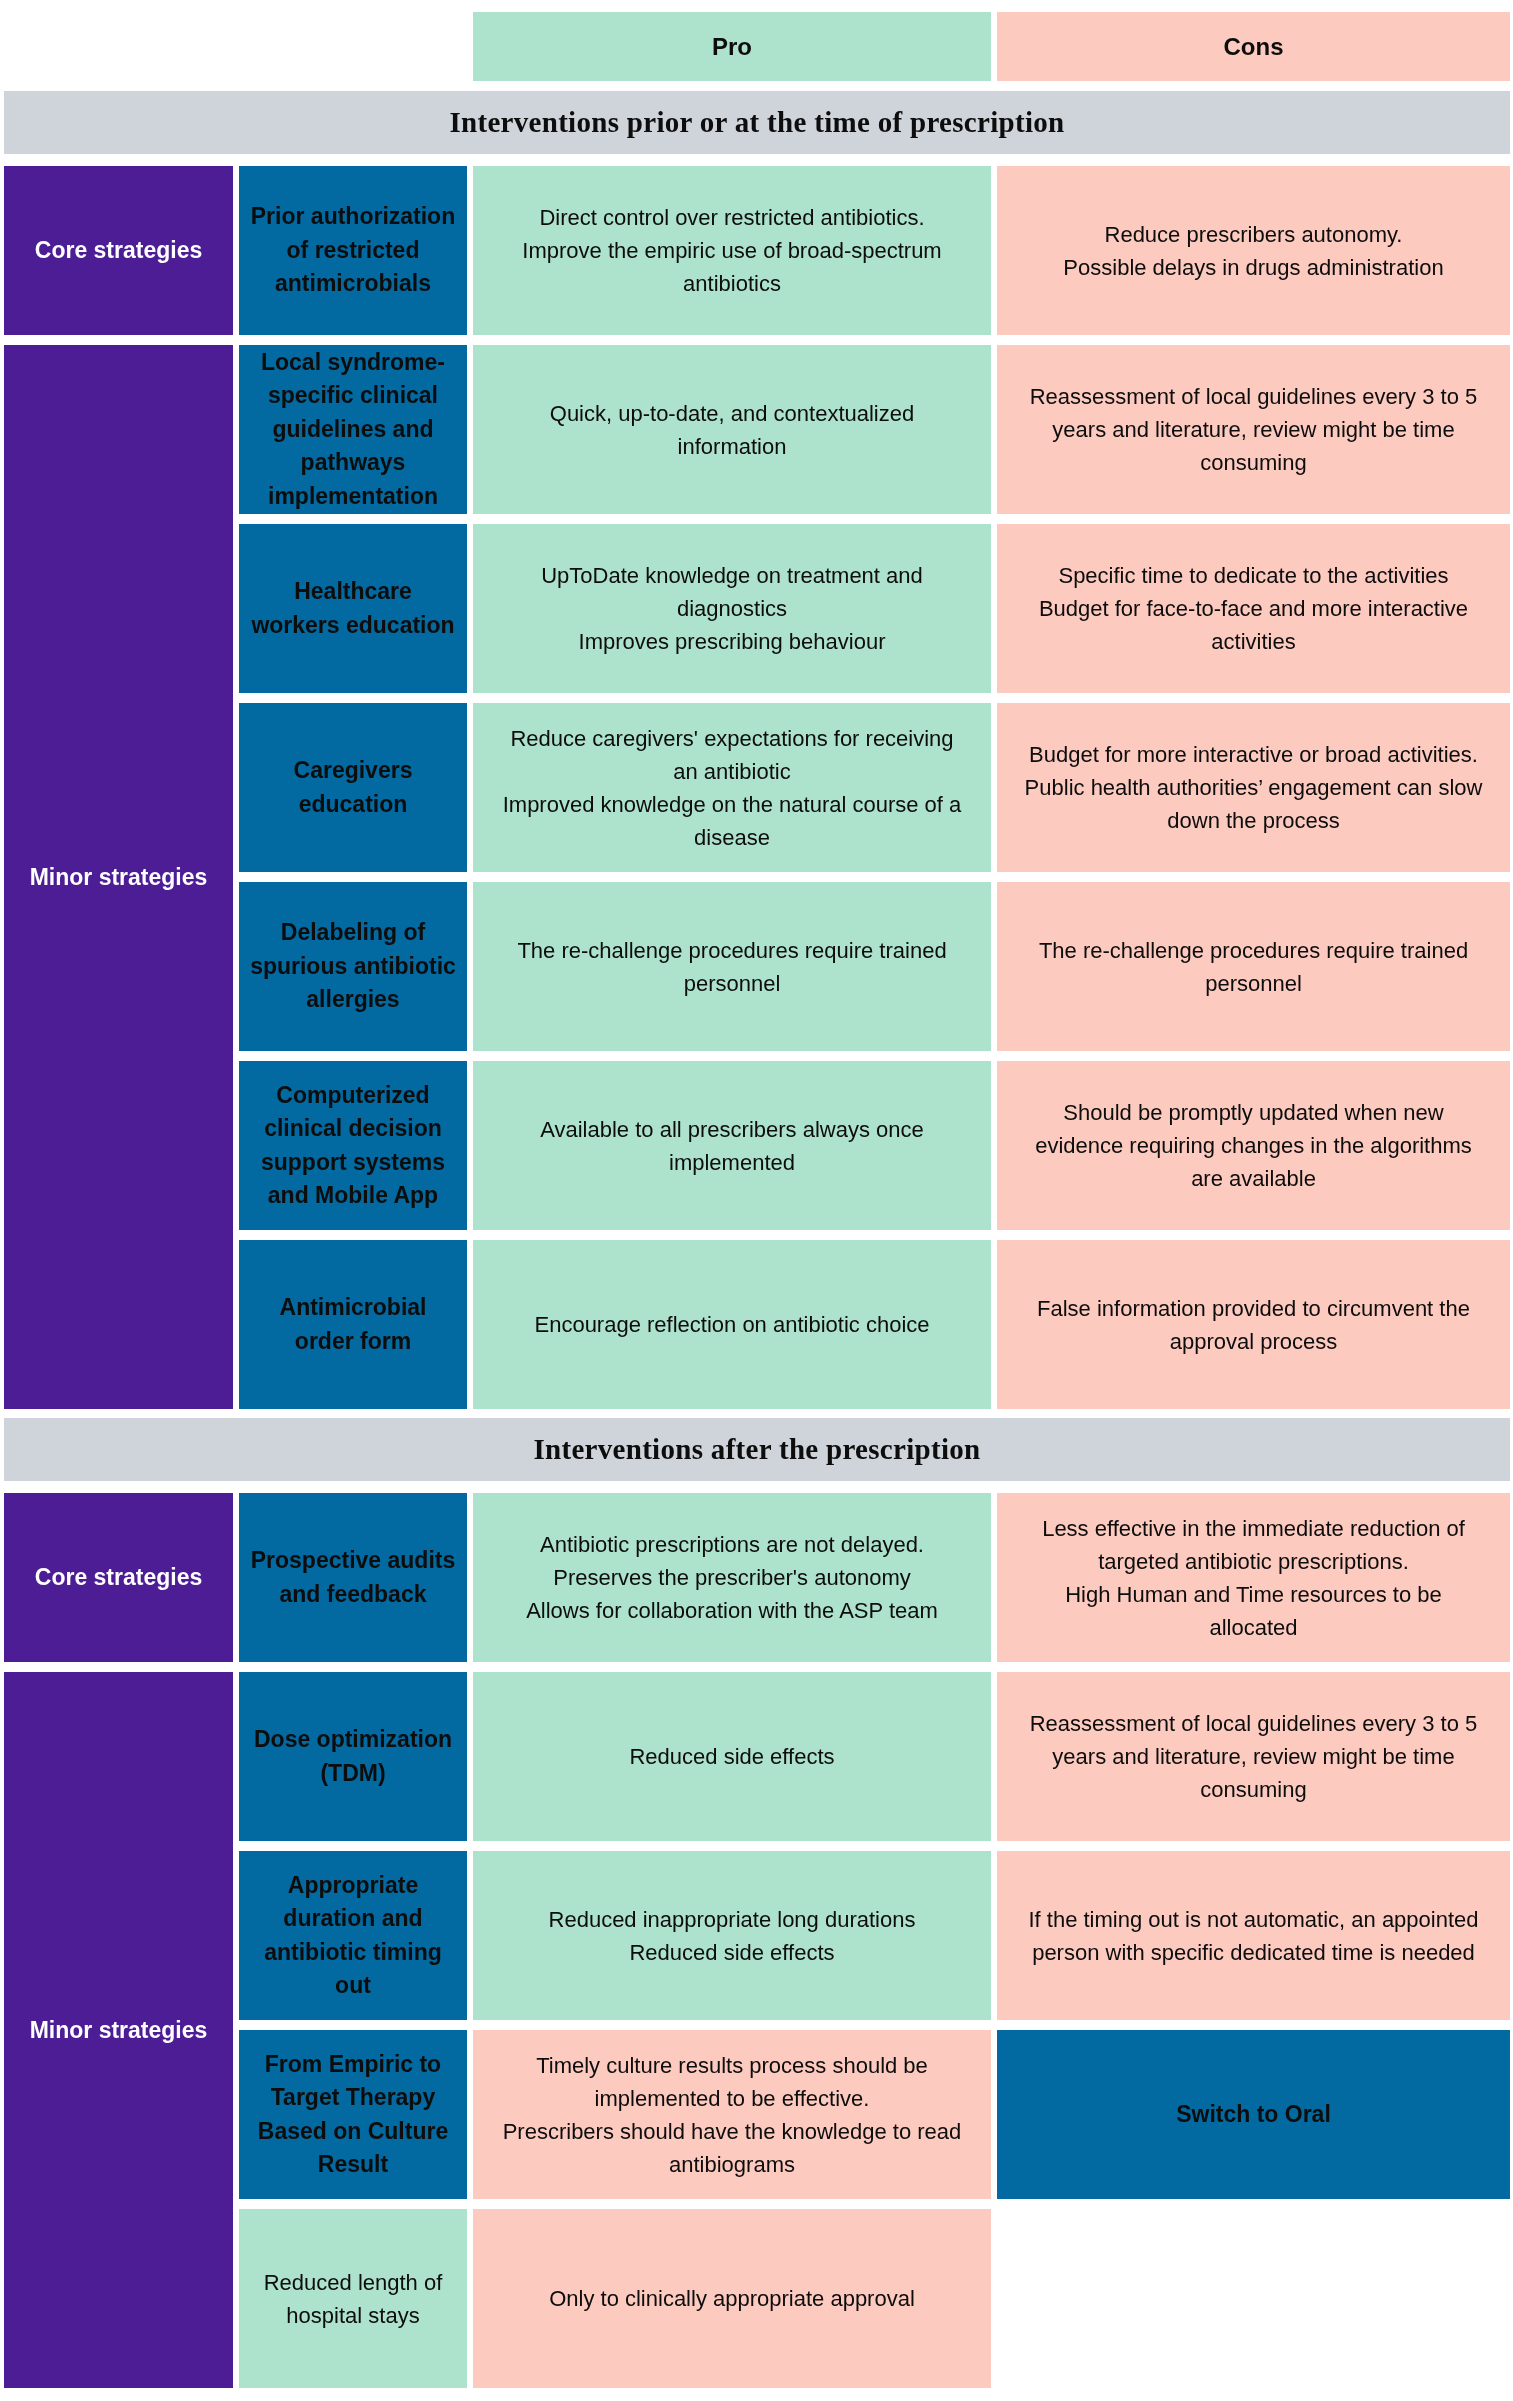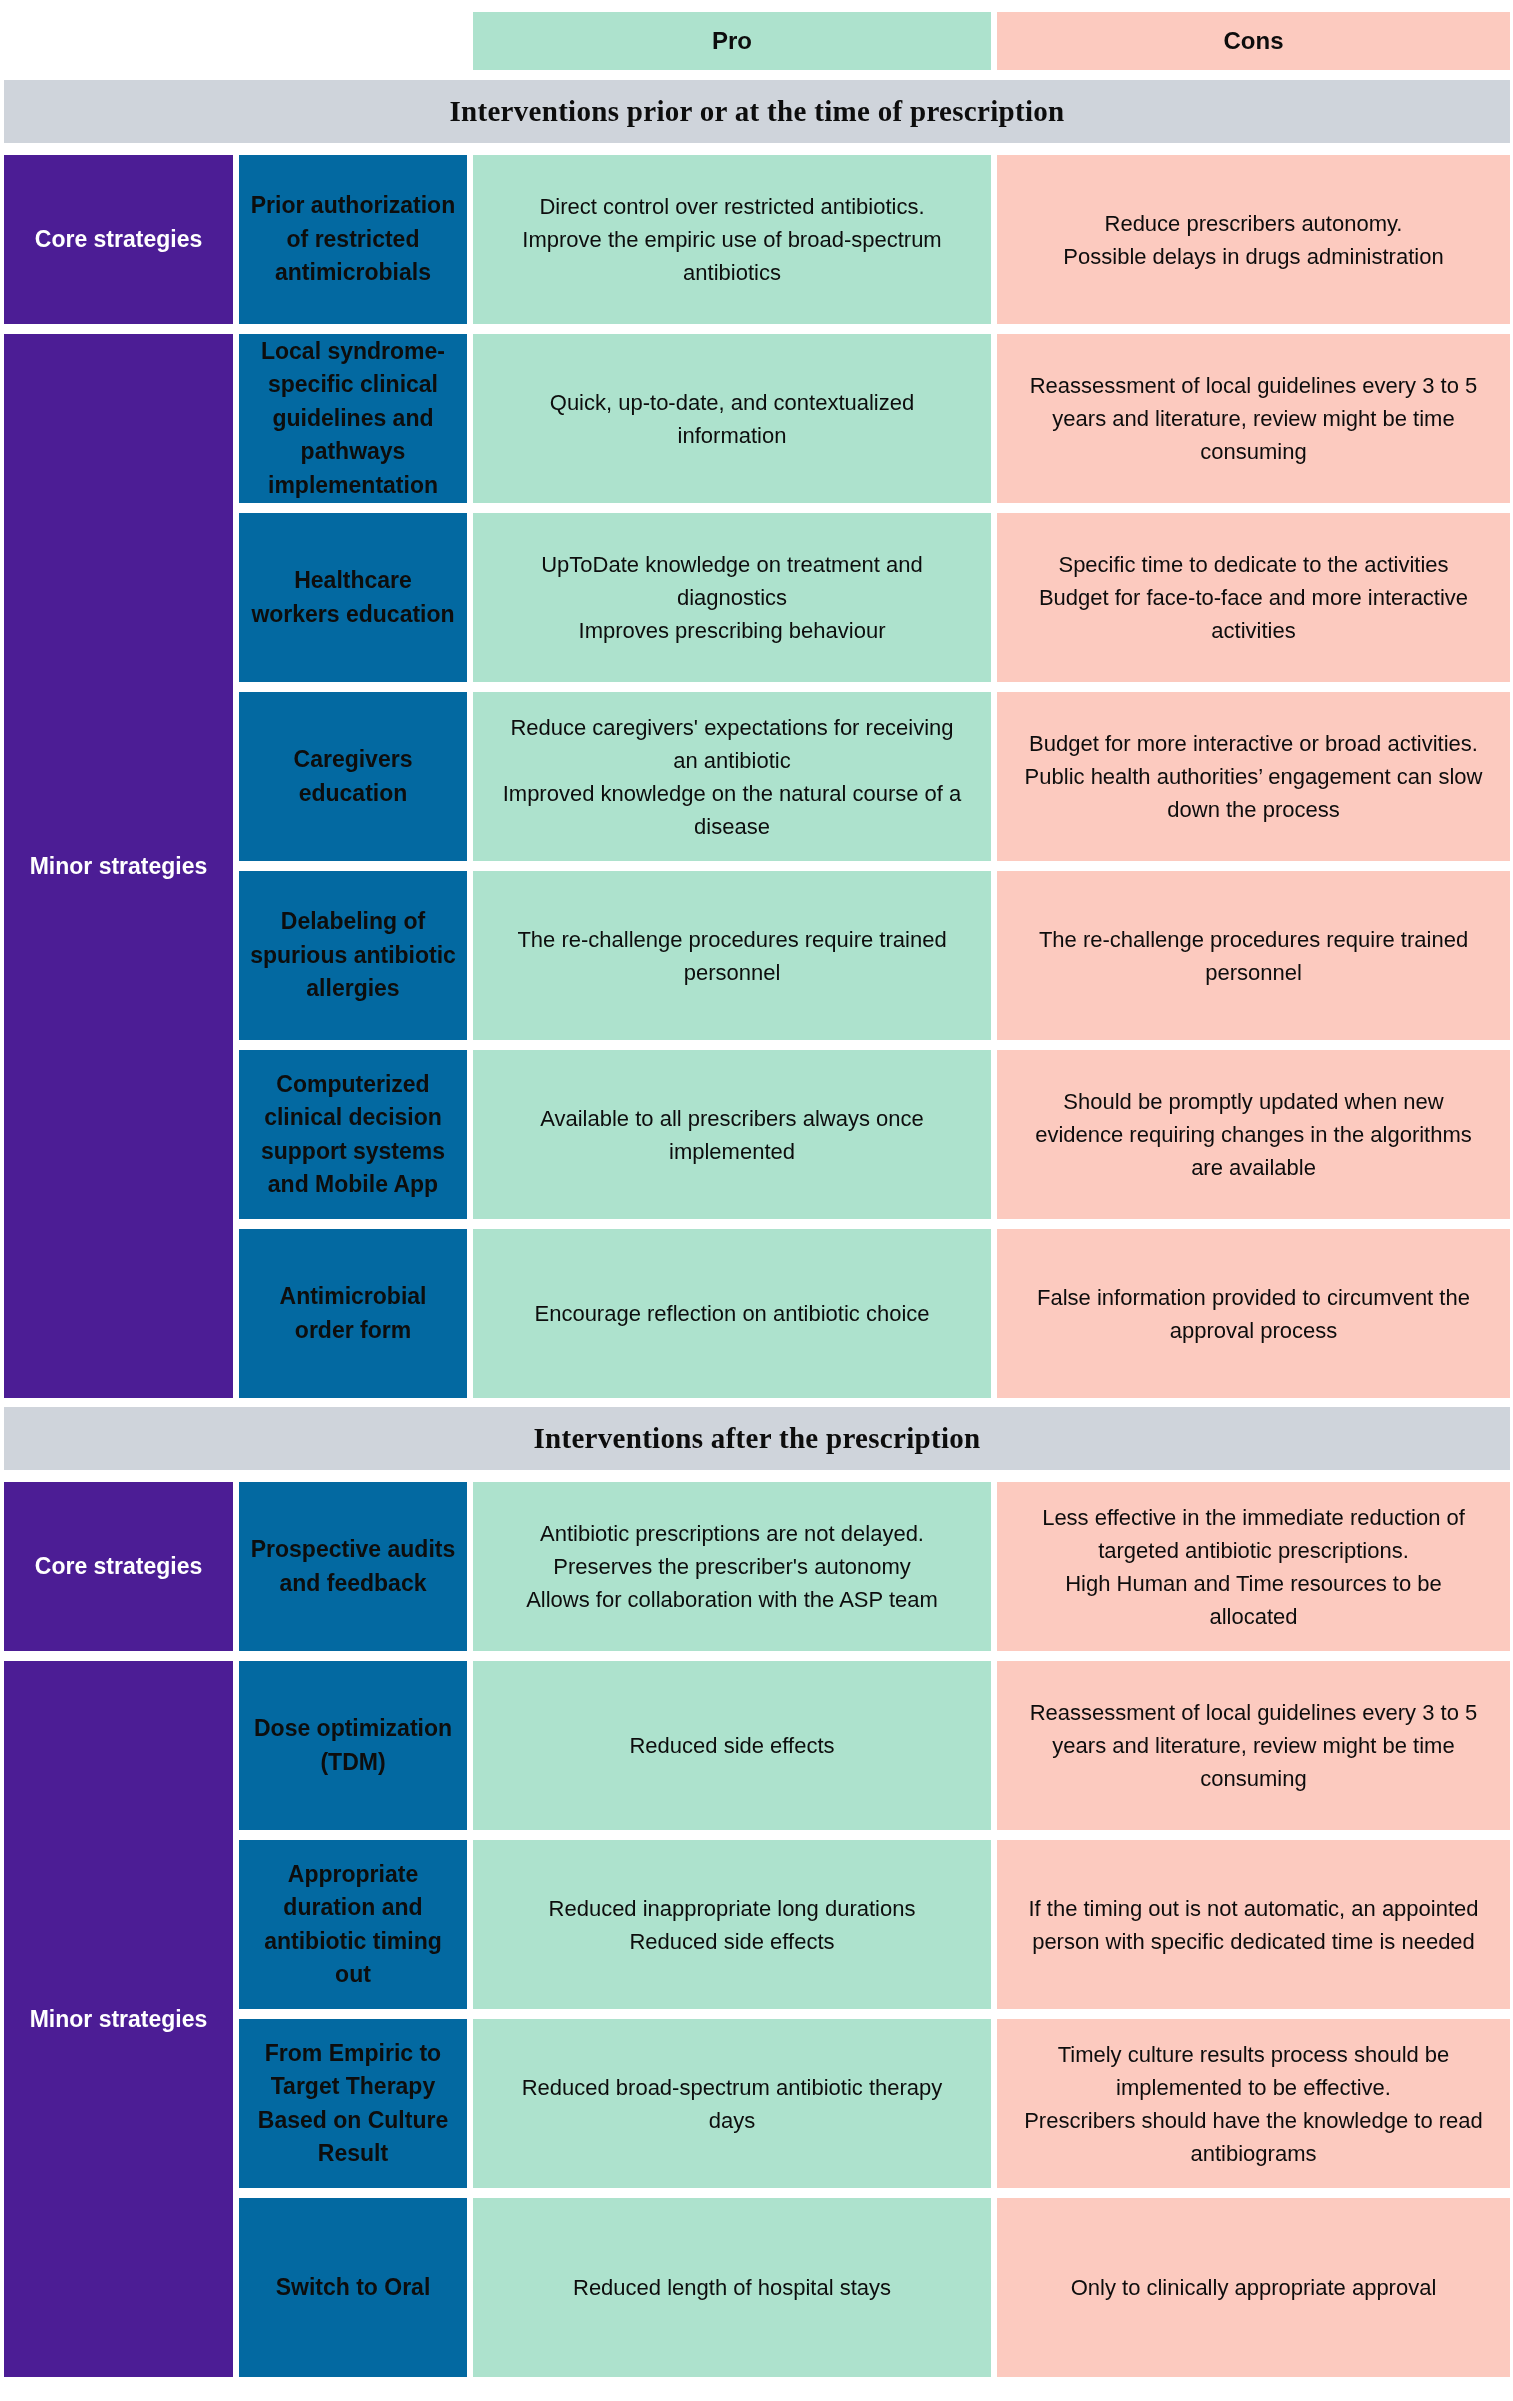--- a/index.html
+++ b/index.html
@@ -4,21 +4,21 @@
 <style>
   * { margin:0; padding:0; box-sizing:border-box; }
   html, body { background:#ffffff; font-family:"Liberation Sans", sans-serif; color:#0d0d0d; }
   .page { position:relative; width:1513px; height:2401px; background:#ffffff; padding:12px 3px 0 4px; overflow:hidden; }
 
   .hdr-grid, .sec-grid {
     display:grid;
     grid-template-columns:229px 228px 518px 513px;
     column-gap:6px;
   }
-  .hdr-grid { height:58px; margin-bottom:10px; }
+  .hdr-grid { height:69px; margin-bottom:10px; }
   .hdr-cell {
     display:flex; align-items:center; justify-content:center;
     font-weight:bold; font-size:24px;
   }
 
   .band {
     height:63px; background:#cfd4db; margin-bottom:12px;
     display:flex; align-items:center; justify-content:center;
     font-weight:bold; font-size:29px; letter-spacing:0.3px;font-family:Liberation Serif, serif;
   }
@@ -109,21 +109,20 @@
     <div class="cell c-blue">Dose optimization (TDM)</div>
     <div class="cell c-green">Reduced side effects</div>
     <div class="cell c-pink">Reassessment of local guidelines every 3 to 5 years and literature, review might be time consuming</div>
 
     <div class="cell c-blue">Appropriate duration and antibiotic timing out</div>
     <div class="cell c-green">Reduced inappropriate long durations
 Reduced side effects</div>
     <div class="cell c-pink">If the timing out is not automatic, an appointed person with specific dedicated time is needed</div>
 
     <div class="cell c-blue">From Empiric to Target Therapy Based on Culture Result</div>
-    <div class="cell c-green">Reduced broad-spectrum antibiotic therapy days</div>
     <div class="cell c-pink">Timely culture results process should be implemented to be effective.
 Prescribers should have the knowledge to read antibiograms</div>
 
     <div class="cell c-blue">Switch to Oral</div>
     <div class="cell c-green">Reduced length of hospital stays</div>
     <div class="cell c-pink">Only to clinically appropriate approval</div>
   </div>
 
 </div>
 

